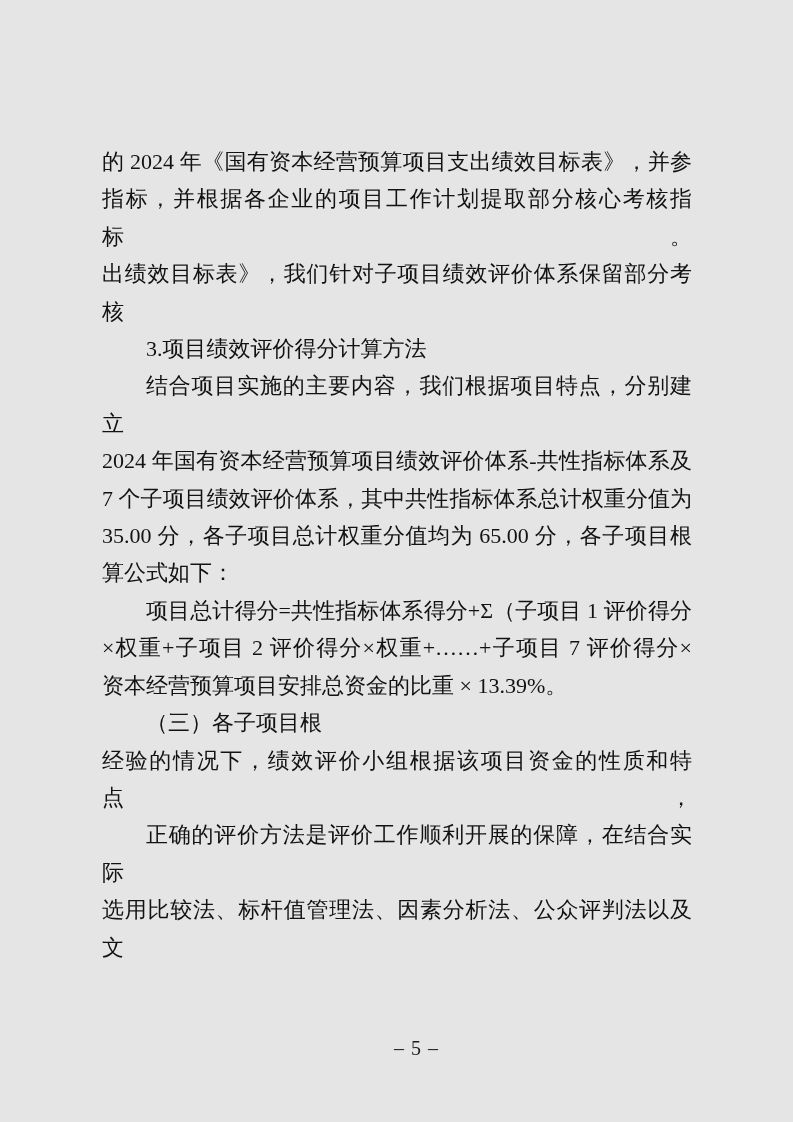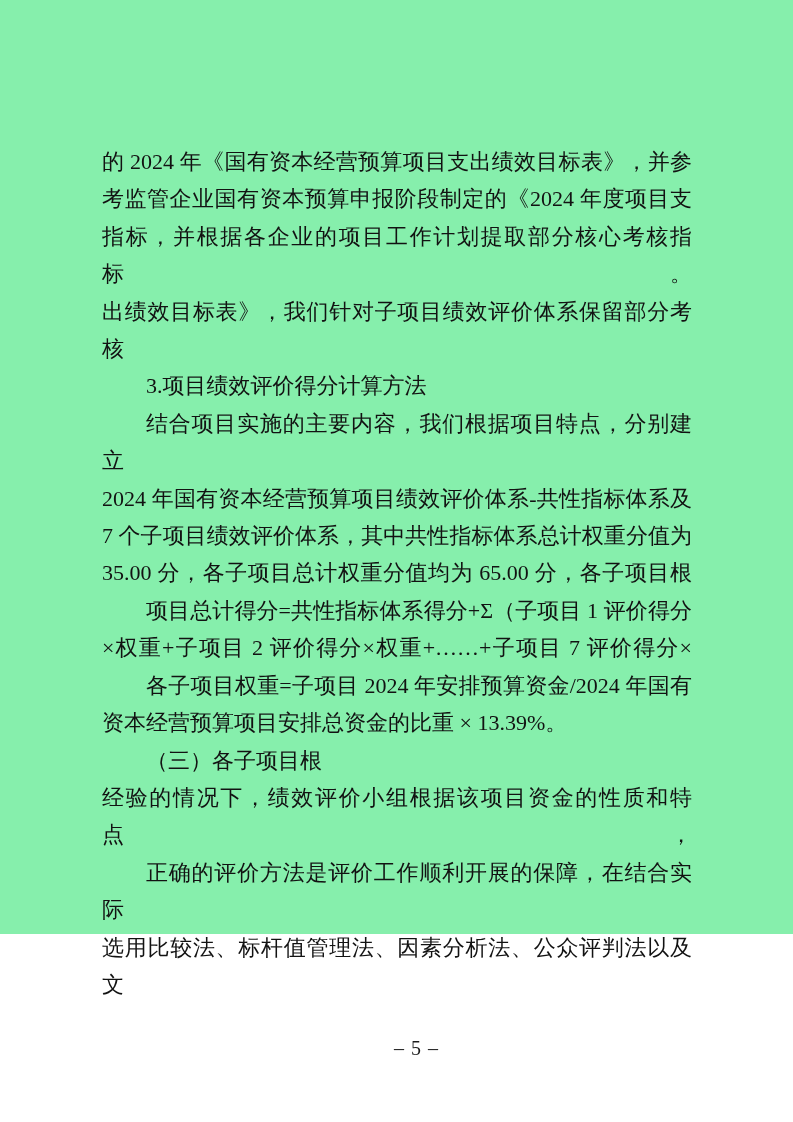--- a/index.html
+++ b/index.html
@@ -1,21 +1,21 @@
 <!DOCTYPE html>
 <html><head>
 <meta charset="utf-8">
 <style>
   html,body{margin:0;padding:0;background:#ffffff;}
   body{
     width:793px;height:1122px;overflow:hidden;
     font-family:"Liberation Serif","DejaVu Serif",serif;
   }
   .page{
-    position:relative;width:793px;height:934px;background:#86efac;color:#121212;
+    position:relative;width:793px;height:1122px;background:#e5e5e5;color:#121212;
   }
   .body-text{
     position:absolute;left:102px;top:143px;width:590px;
     font-size:22px;line-height:37.4px;
   }
   .ln{
     text-align:justify;
     text-align-last:justify;
   }
   .ln.end{
@@ -29,31 +29,30 @@
     position:absolute;top:1037px;left:20px;width:793px;
     text-align:center;font-size:20px;color:#1a1a1a;letter-spacing:1px;
   }
 </style>
 </head>
 <body>
 
 <div class="page">
   <div class="body-text">
     <div class="ln">的 2024 年《国有资本经营预算项目支出绩效目标表》，并参</div>
-    <div class="ln">考监管企业国有资本预算申报阶段制定的《2024 年度项目支</div>
     <div class="ln">指标，并根据各企业的项目工作计划提取部分核心考核指标。</div>
     <div class="ln">出绩效目标表》，我们针对子项目绩效评价体系保留部分考核</div>
     <div class="ln end ind">3.项目绩效评价得分计算方法</div>
     <div class="ln ind">结合项目实施的主要内容，我们根据项目特点，分别建立</div>
     <div class="ln">2024 年国有资本经营预算项目绩效评价体系-共性指标体系及</div>
     <div class="ln">7 个子项目绩效评价体系，其中共性指标体系总计权重分值为</div>
     <div class="ln">35.00 分，各子项目总计权重分值均为 65.00 分，各子项目根</div>
+    <div class="ln end">算公式如下：</div>
     <div class="ln ind">项目总计得分=共性指标体系得分+Σ（子项目 1 评价得分</div>
     <div class="ln">×权重+子项目 2 评价得分×权重+……+子项目 7 评价得分×</div>
-    <div class="ln ind">各子项目权重=子项目 2024 年安排预算资金/2024 年国有</div>
     <div class="ln end">资本经营预算项目安排总资金的比重 × 13.39%。</div>
     <div class="ln end ind">（三）各子项目根</div>
     <div class="ln">经验的情况下，绩效评价小组根据该项目资金的性质和特点，</div>
     <div class="ln ind">正确的评价方法是评价工作顺利开展的保障，在结合实际</div>
     <div class="ln">选用比较法、标杆值管理法、因素分析法、公众评判法以及文</div>
 
   </div>
 
   <div class="footer">– 5 –</div>
 </div>

